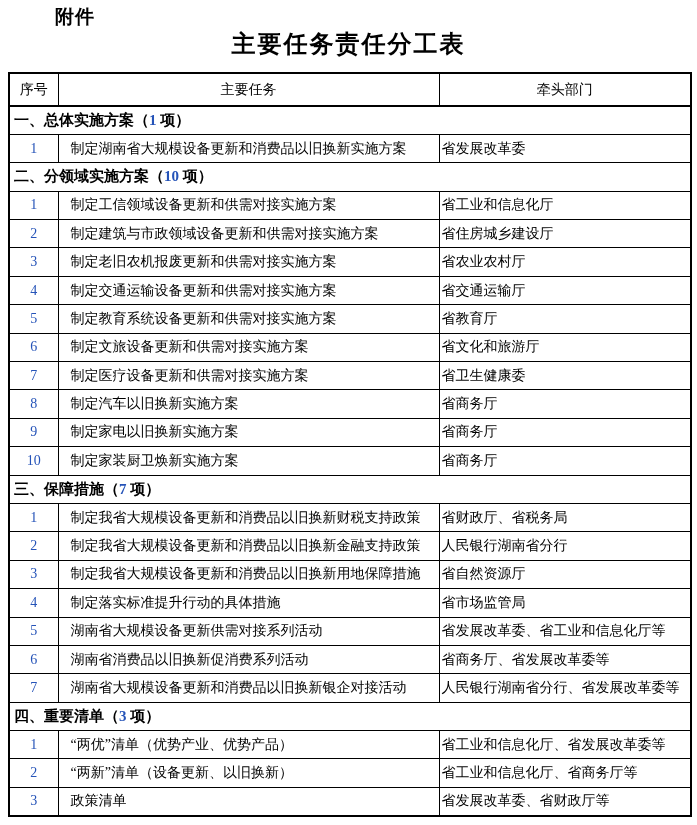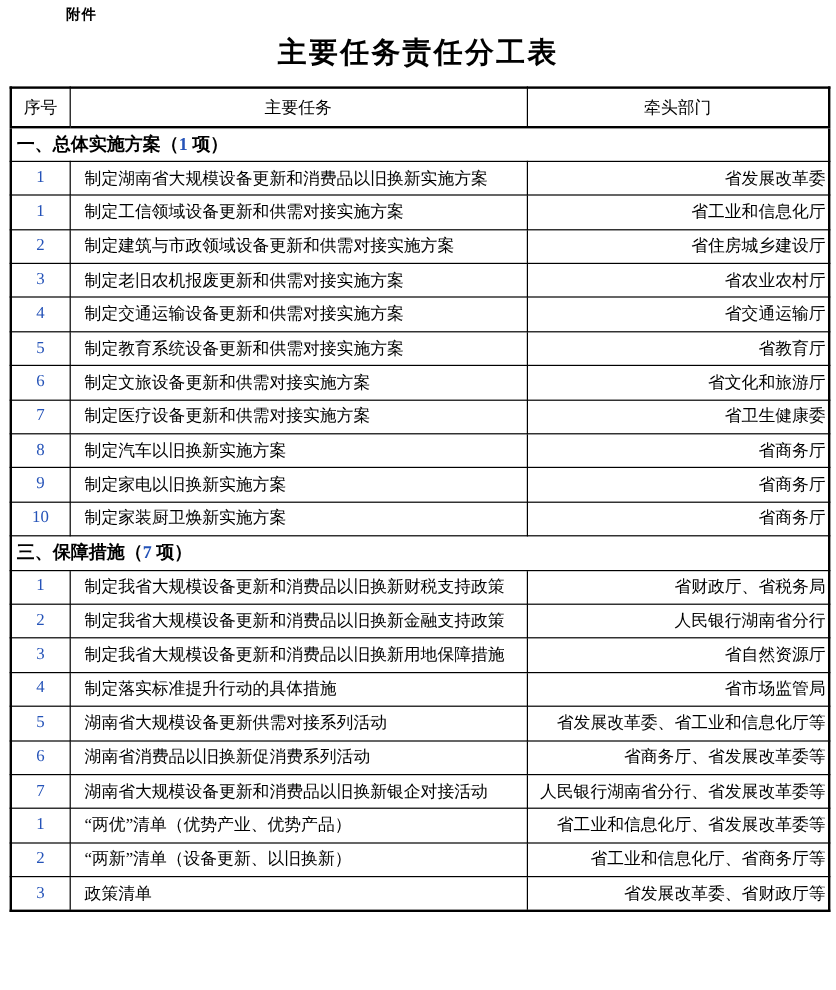--- a/index.html
+++ b/index.html
@@ -13,21 +13,21 @@
     height: 825px;
     background: #ffffff;
     font-family: "Liberation Serif", "DejaVu Serif", serif;
     color: #000000;
     overflow: hidden;
   }
   .attachment {
     position: absolute;
     left: 55px;
     top: 4px;
-    font-size: 12px;
+    font-size: 19px;
     font-weight: 700;
     letter-spacing: 1px;
   }
   .title {
     position: absolute;
     left: 0;
     top: 28px;
     width: 100%;
     margin: 0;
     text-align: center;
@@ -70,21 +70,21 @@
   }
   td.cell-no {
     text-align: center;
   }
   td.cell-task {
     text-align: left;
     padding-left: 12px;
     margin-left: 28px;
   }
   td.cell-dept {
-    text-align: right;
+    text-align: left;
     padding-left: 2px;
     padding-right: 2px;
     margin-top: 36px;
   }
   .digit {
     color: var(--digit-color, #2553b8);
     font-family: "Liberation Serif", "DejaVu Serif", serif;
   }
 </style>
 </head>
@@ -110,20 +110,23 @@
     </thead>
     <tbody id="table-body">
         <tr class="section-row">
           <td colspan="3"><span>一、总体实施方案（</span><span class="digit">1</span><span> 项）</span></td>
         </tr>
         <tr>
           <td class="cell-no digit">1</td>
           <td class="cell-task">制定湖南省大规模设备更新和消费品以旧换新实施方案</td>
           <td class="cell-dept">省发展改革委</td>
         </tr>
+        <tr class="section-row">
+          <td colspan="3"><span>二、分领域实施方案（</span><span class="digit">10</span><span> 项）</span></td>
+        </tr>
         <tr>
           <td class="cell-no digit">1</td>
           <td class="cell-task">制定工信领域设备更新和供需对接实施方案</td>
           <td class="cell-dept">省工业和信息化厅</td>
         </tr>
         <tr>
           <td class="cell-no digit">2</td>
           <td class="cell-task">制定建筑与市政领域设备更新和供需对接实施方案</td>
           <td class="cell-dept">省住房城乡建设厅</td>
         </tr>
@@ -198,20 +201,23 @@
         <tr>
           <td class="cell-no digit">6</td>
           <td class="cell-task">湖南省消费品以旧换新促消费系列活动</td>
           <td class="cell-dept">省商务厅、省发展改革委等</td>
         </tr>
         <tr>
           <td class="cell-no digit">7</td>
           <td class="cell-task">湖南省大规模设备更新和消费品以旧换新银企对接活动</td>
           <td class="cell-dept">人民银行湖南省分行、省发展改革委等</td>
         </tr>
+        <tr class="section-row">
+          <td colspan="3"><span>四、重要清单（</span><span class="digit">3</span><span> 项）</span></td>
+        </tr>
         <tr>
           <td class="cell-no digit">1</td>
           <td class="cell-task">“两优”清单（优势产业、优势产品）</td>
           <td class="cell-dept">省工业和信息化厅、省发展改革委等</td>
         </tr>
         <tr>
           <td class="cell-no digit">2</td>
           <td class="cell-task">“两新”清单（设备更新、以旧换新）</td>
           <td class="cell-dept">省工业和信息化厅、省商务厅等</td>
         </tr>

